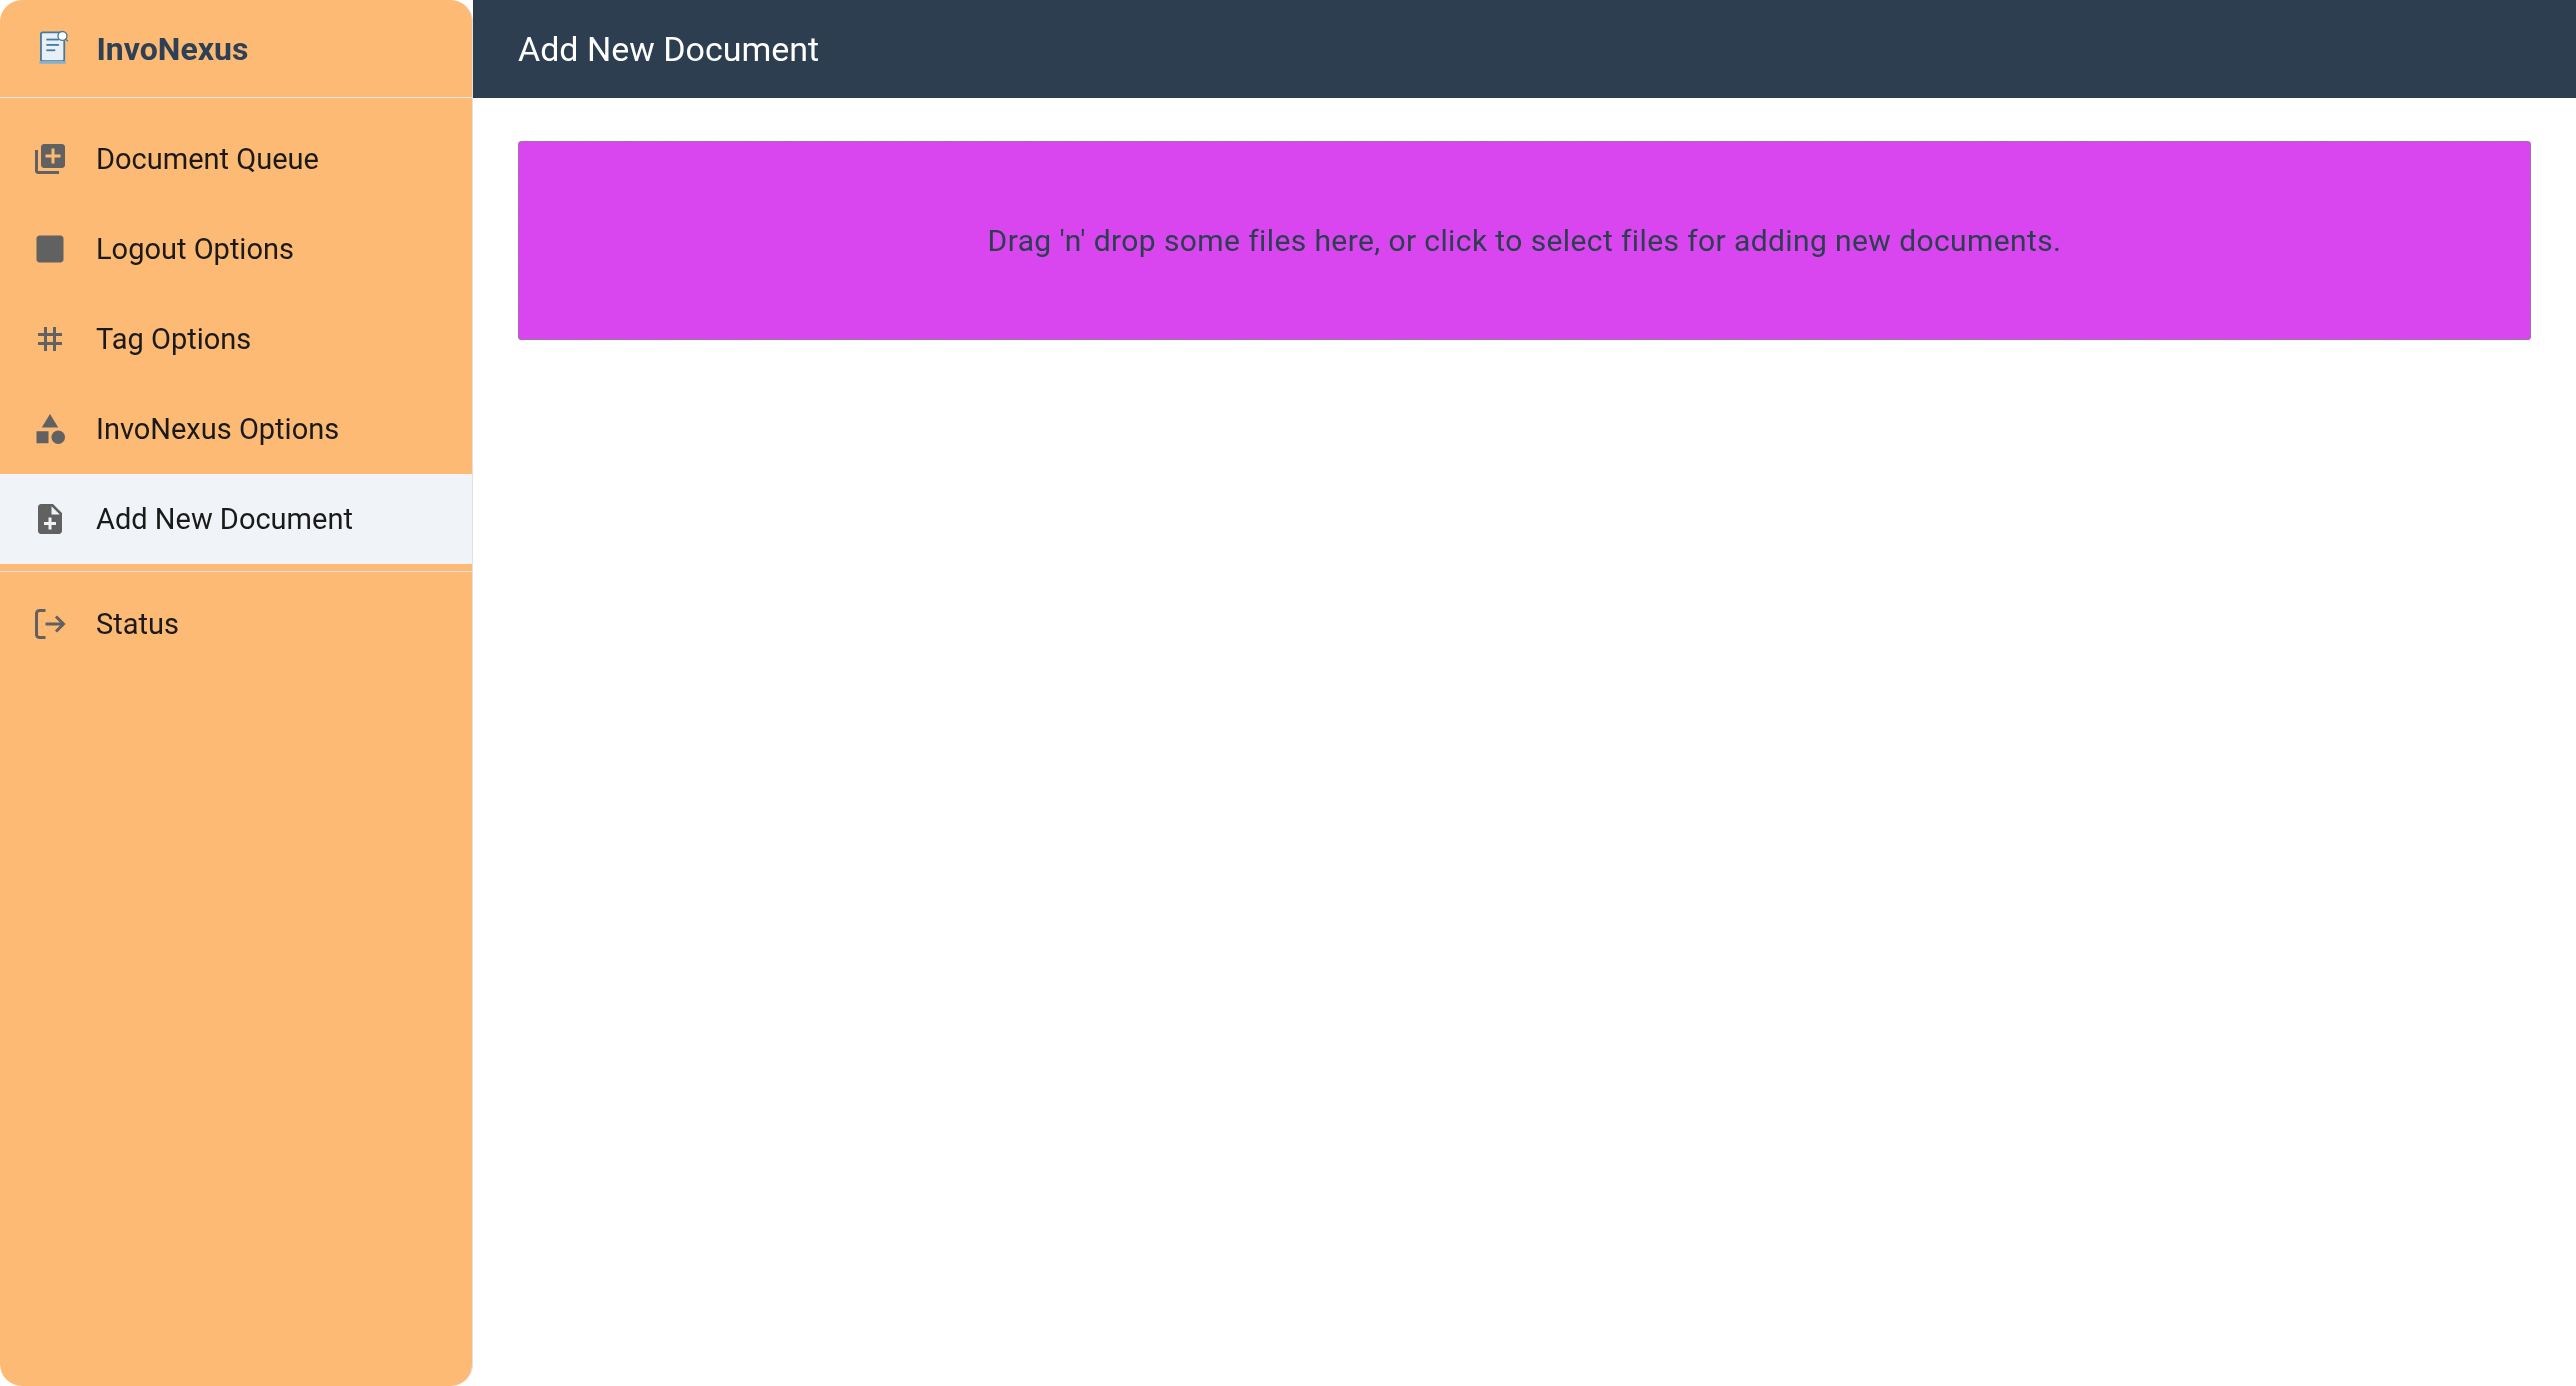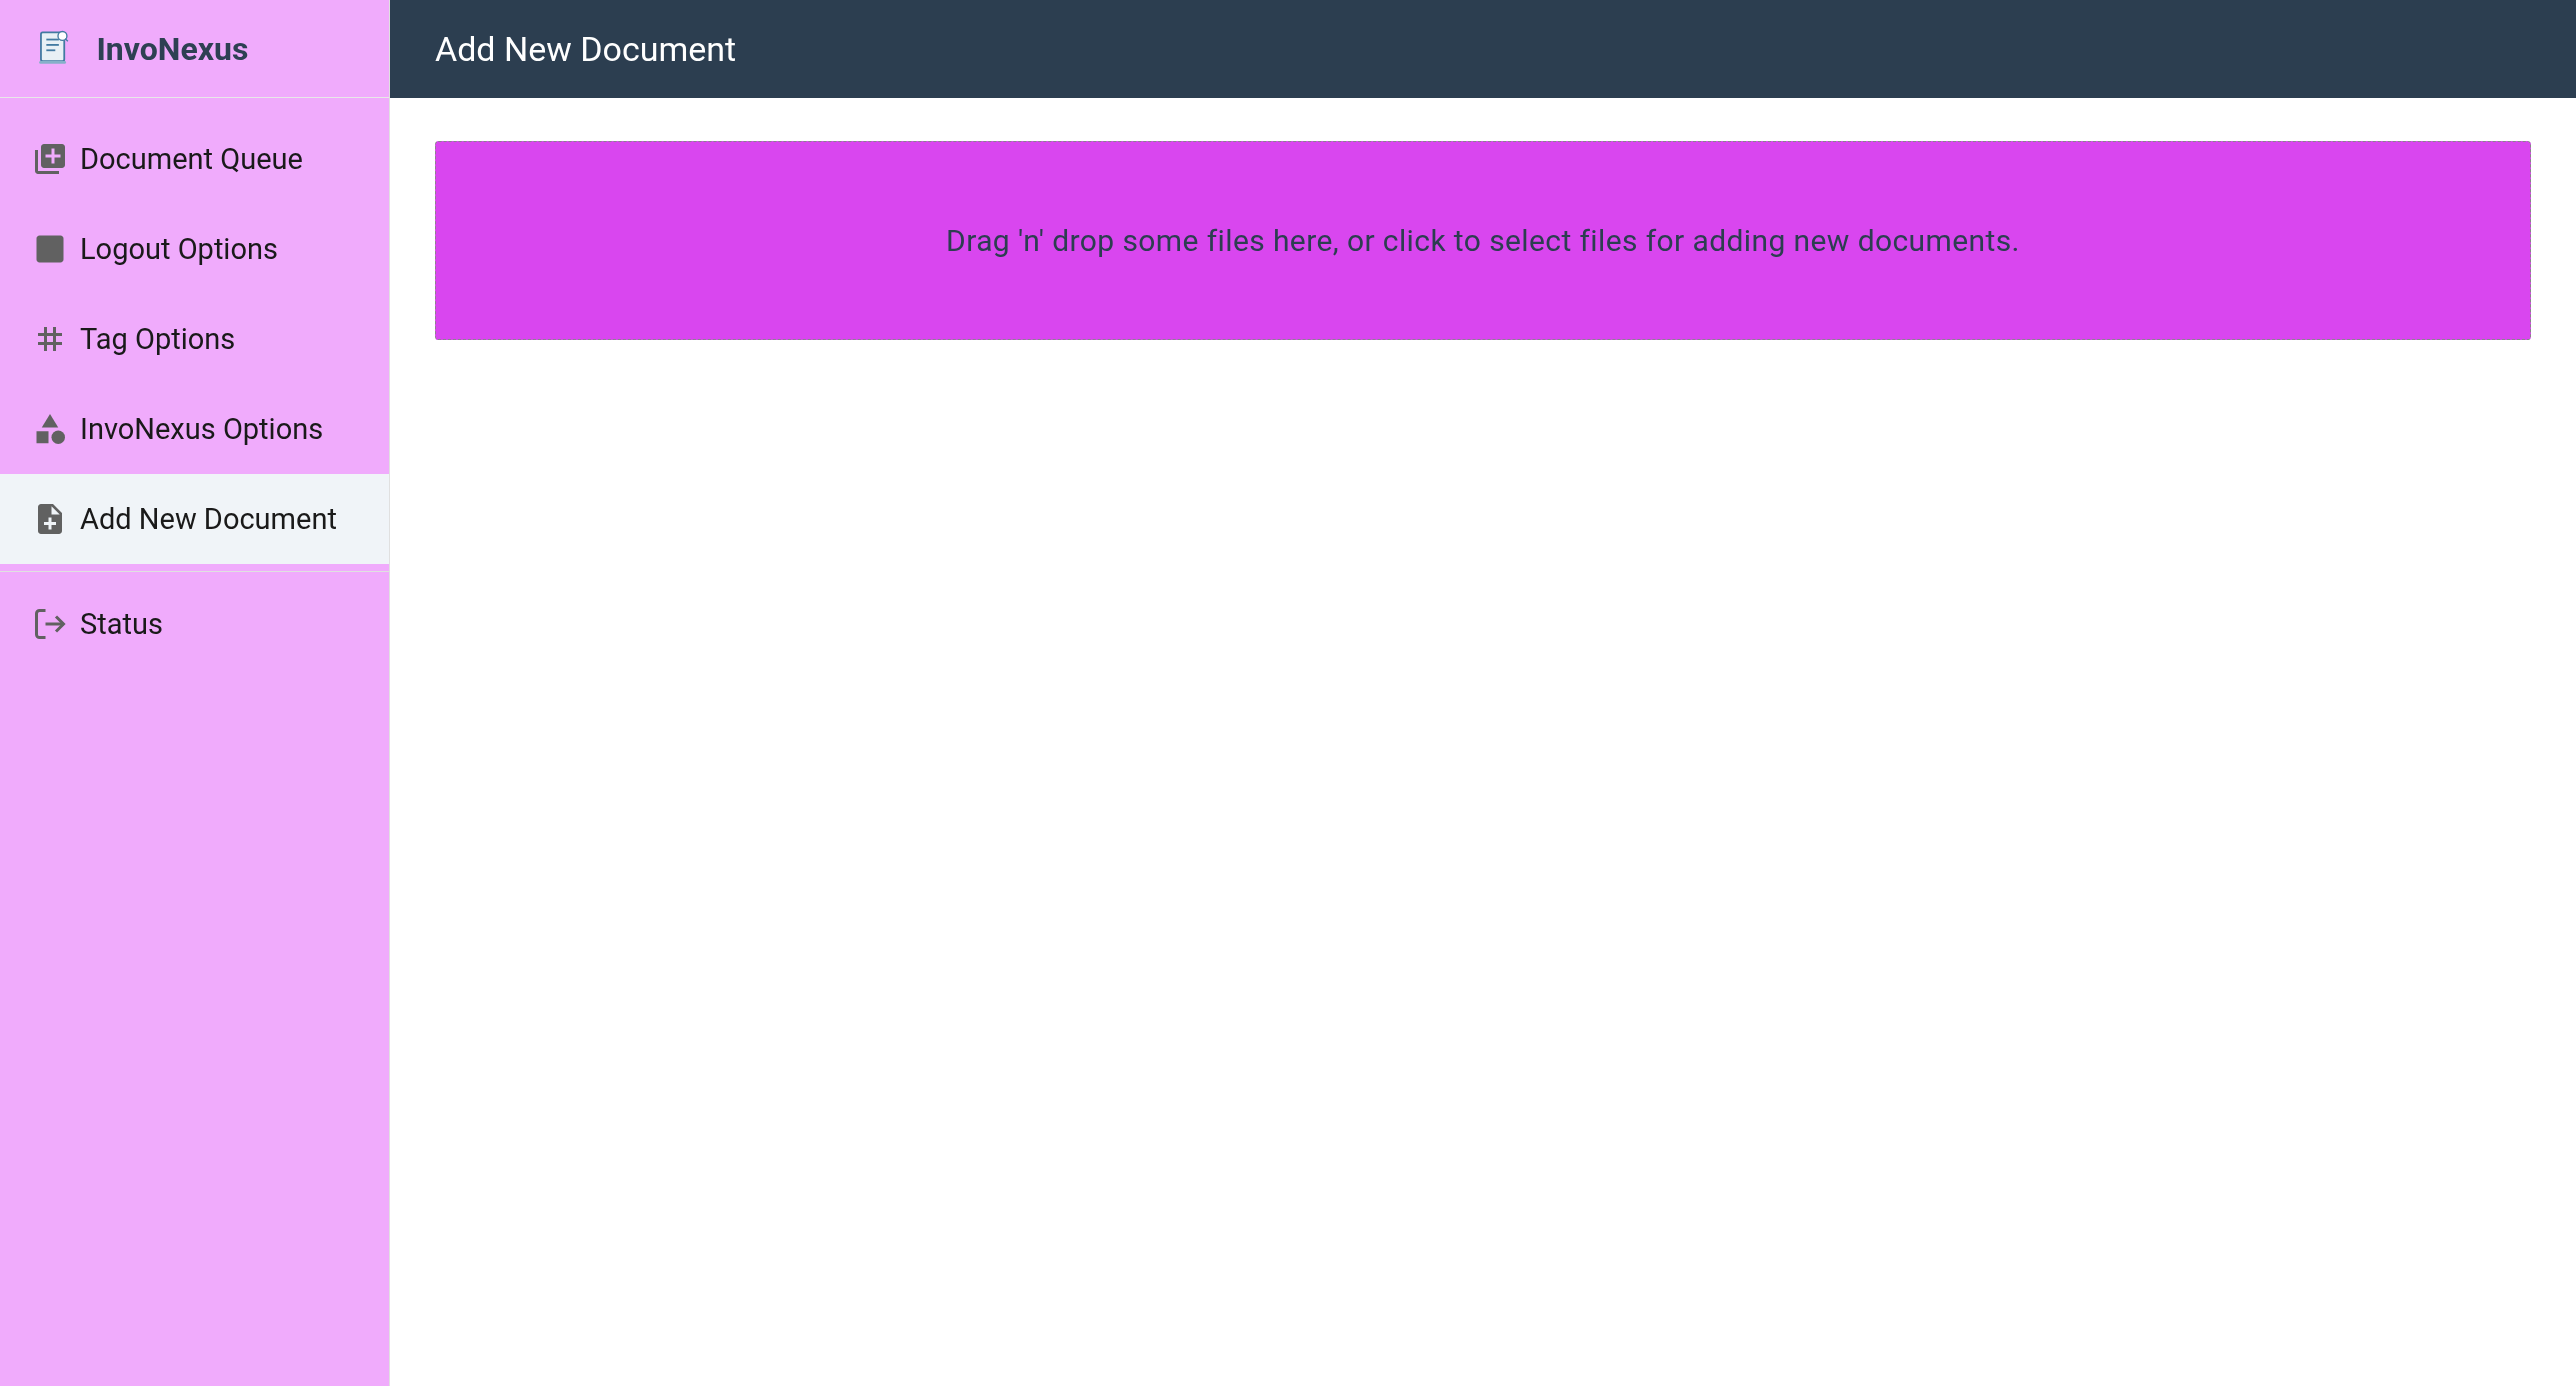--- a/index.html
+++ b/index.html
@@ -17,26 +17,27 @@
     }
 
     .app-container {
       display: flex;
       width: 100%;
       height: 100%;
     }
 
     
     .sidebar {
-      width: 390px;
+      width: 473px;
       height: 100%;
-      background: #f0abfc;
+      background: #fdba74;
       border-right: 0.9px solid #e0e0e0;
       display: flex;
       flex-direction: column;
+      border-radius: 22px;
     }
 
     .sidebar-header {
       display: flex;
       align-items: center;
       padding: 27px 32px;
       border-bottom: 0.9px solid #e8e8e8;
       gap: 21.5px;
     }
 
@@ -57,21 +58,21 @@
     .sidebar-nav {
       display: flex;
       flex-direction: column;
       padding-top: 16px;
     }
 
     .sidebar-item {
       display: flex;
       align-items: center;
       padding: 27px 32px;
-      gap: 12px;
+      gap: 28px;
       cursor: pointer;
       color: #1a1a1a;
       font-size: 29px;
     }
 
     .sidebar-item.active {
       background: #f0f4f8;
     }
 
     .sidebar-icon {

